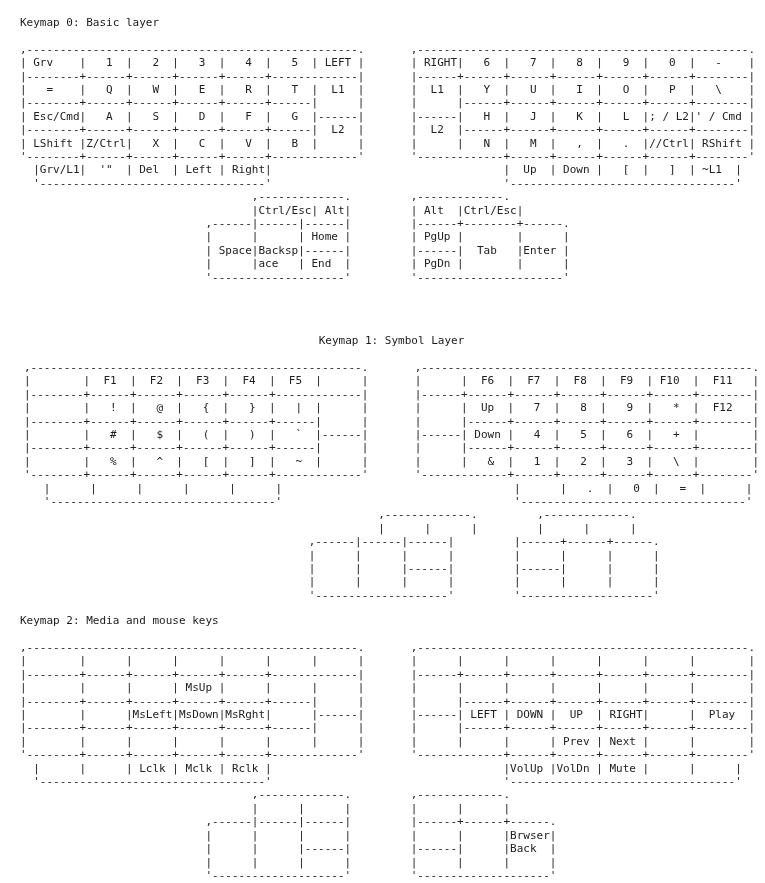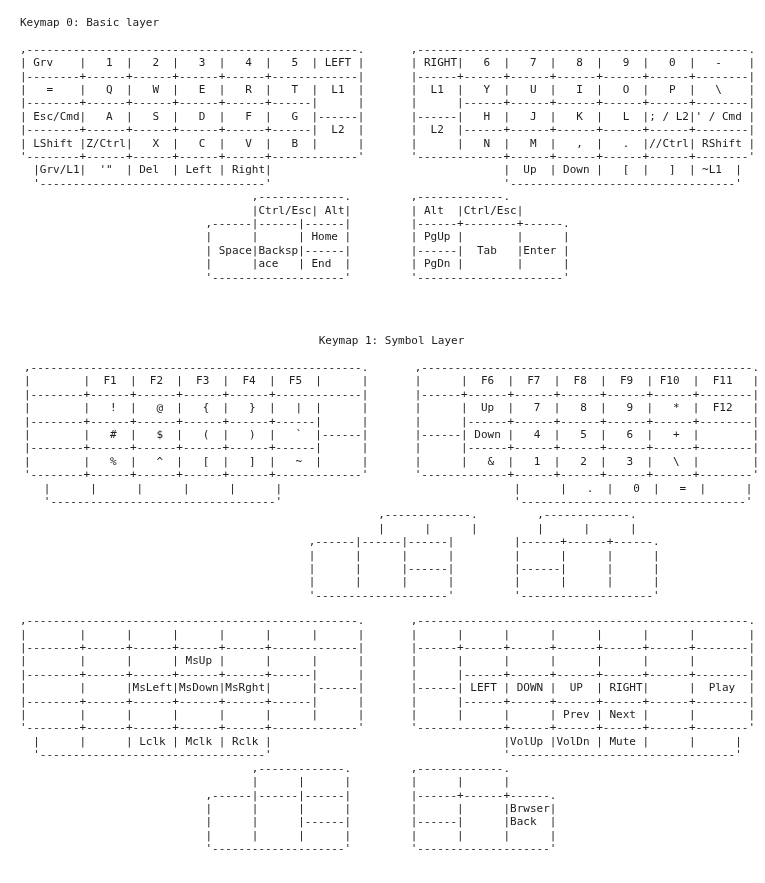--- a/index.html
+++ b/index.html
@@ -87,20 +87,21 @@
                                    ,-------------.         ,-------------.
                                    |      |      |         |      |      |
                             ,------|------|------|         |------+------+------.
                             |      |      |      |         |      |      |      |
                             |      |      |------|         |------|      |      |
                             |      |      |      |         |      |      |      |
                             '--------------------'         '--------------------'</pre>
   </section>
 
   <section class="keymap-section sec-2">
+    <div class="km-title">Keymap 2: Media and mouse keys</div>
     <pre class="km-art">,--------------------------------------------------.       ,--------------------------------------------------.
 |        |      |      |      |      |      |      |       |      |      |      |      |      |      |        |
 |--------+------+------+------+------+-------------|       |------+------+------+------+------+------+--------|
 |        |      |      | MsUp |      |      |      |       |      |      |      |      |      |      |        |
 |--------+------+------+------+------+------|      |       |      |------+------+------+------+------+--------|
 |        |      |MsLeft|MsDown|MsRght|      |------|       |------| LEFT | DOWN |  UP  | RIGHT|      |  Play  |
 |--------+------+------+------+------+------|      |       |      |------+------+------+------+------+--------|
 |        |      |      |      |      |      |      |       |      |      |      | Prev | Next |      |        |
 '--------+------+------+------+------+-------------'       '-------------+------+------+------+------+--------'
   |      |      | Lclk | Mclk | Rclk |                                   |VolUp |VolDn | Mute |      |      |

